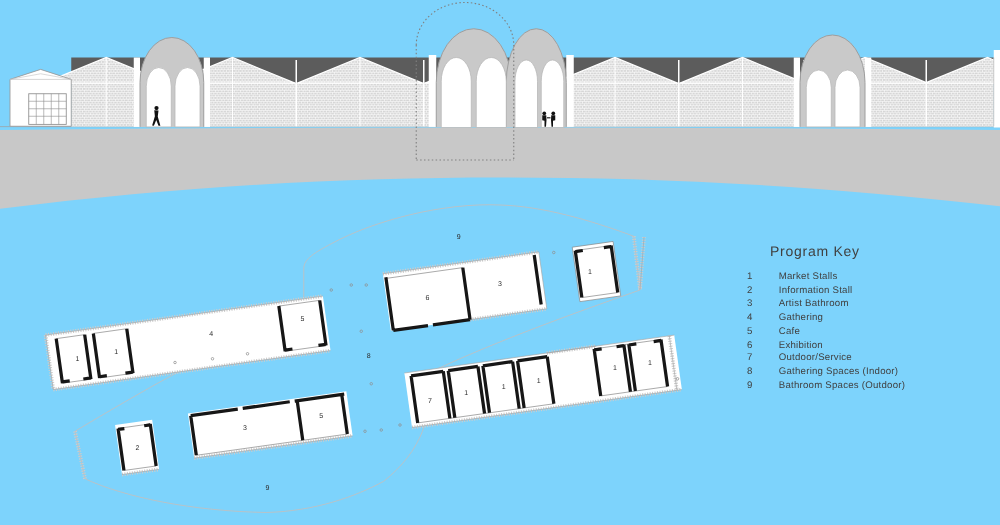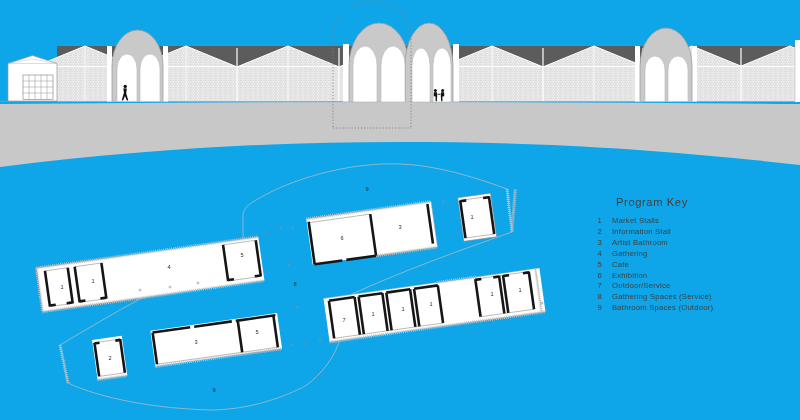--- a/index.html
+++ b/index.html
@@ -1,33 +1,33 @@
 <!DOCTYPE html>
 <html><head>
 <meta charset="utf-8">
 <style>
   html,body{margin:0;padding:0;background:#fff;}
-  #stage{position:relative;width:800px;height:420px;background:#0ea5e9;overflow:hidden;
+  #stage{position:relative;width:800px;height:420px;background:#7dd3fc;overflow:hidden;
          font-family:"Liberation Sans",sans-serif;}
   #drawing{position:absolute;left:0;top:0;}
   
   .w{stroke:#161616;stroke-width:2.6;fill:none;stroke-linecap:butt;}
   .t{stroke:#8a8a8a;stroke-width:0.55;fill:none;}
   .h2{stroke:#cdcdcd;stroke-width:3;stroke-dasharray:0.9 1.1;fill:none;}
   .h1{stroke:#a6a6a6;stroke-width:0.5;fill:none;}
   .wf{fill:#ffffff;stroke:none;}
   .dotline{stroke:#808080;stroke-width:0.9;stroke-dasharray:1.2 1.9;fill:none;}
   .rl{font-family:"Liberation Sans",sans-serif;font-size:5.6px;fill:#2b2b2b;text-anchor:middle;}
   .col-dot{fill:none;stroke:#8f8f8f;stroke-width:0.6;}
   
   .legend{position:absolute;left:593px;top:196px;width:205px;color:#404040;}
   .legend-title{font-size:11.2px;letter-spacing:0.6px;margin:0 0 8px 23px;font-weight:400;}
   .legend-item{display:flex;font-size:7.7px;line-height:10.9px;letter-spacing:0.2px;}
   .legend-item .num{width:9px;text-align:right;flex:0 0 9px;}
-  .legend-item .lbl{margin-left:10px;}
+  .legend-item .lbl{margin-left:21px;}
 </style>
 </head>
 <body>
 
 <div id="stage">
 
 <svg id="drawing" width="800" height="420" viewBox="0 0 800 420">
   <defs>
     <pattern id="brick" width="5" height="3.6" patternUnits="userSpaceOnUse">
       <rect width="5" height="3.6" fill="#ffffff"></rect>
@@ -277,21 +277,21 @@
   <div class="legend-item">
     <span class="num">6</span>
     <span class="lbl">Exhibition</span>
   </div>
   <div class="legend-item">
     <span class="num">7</span>
     <span class="lbl">Outdoor/Service</span>
   </div>
   <div class="legend-item">
     <span class="num">8</span>
-    <span class="lbl">Gathering Spaces (Service)</span>
+    <span class="lbl">Gathering Spaces (Indoor)</span>
   </div>
   <div class="legend-item">
     <span class="num">9</span>
     <span class="lbl">Bathroom Spaces (Outdoor)</span>
   </div>
 </div>
 
 </div>
 
 </body></html>

